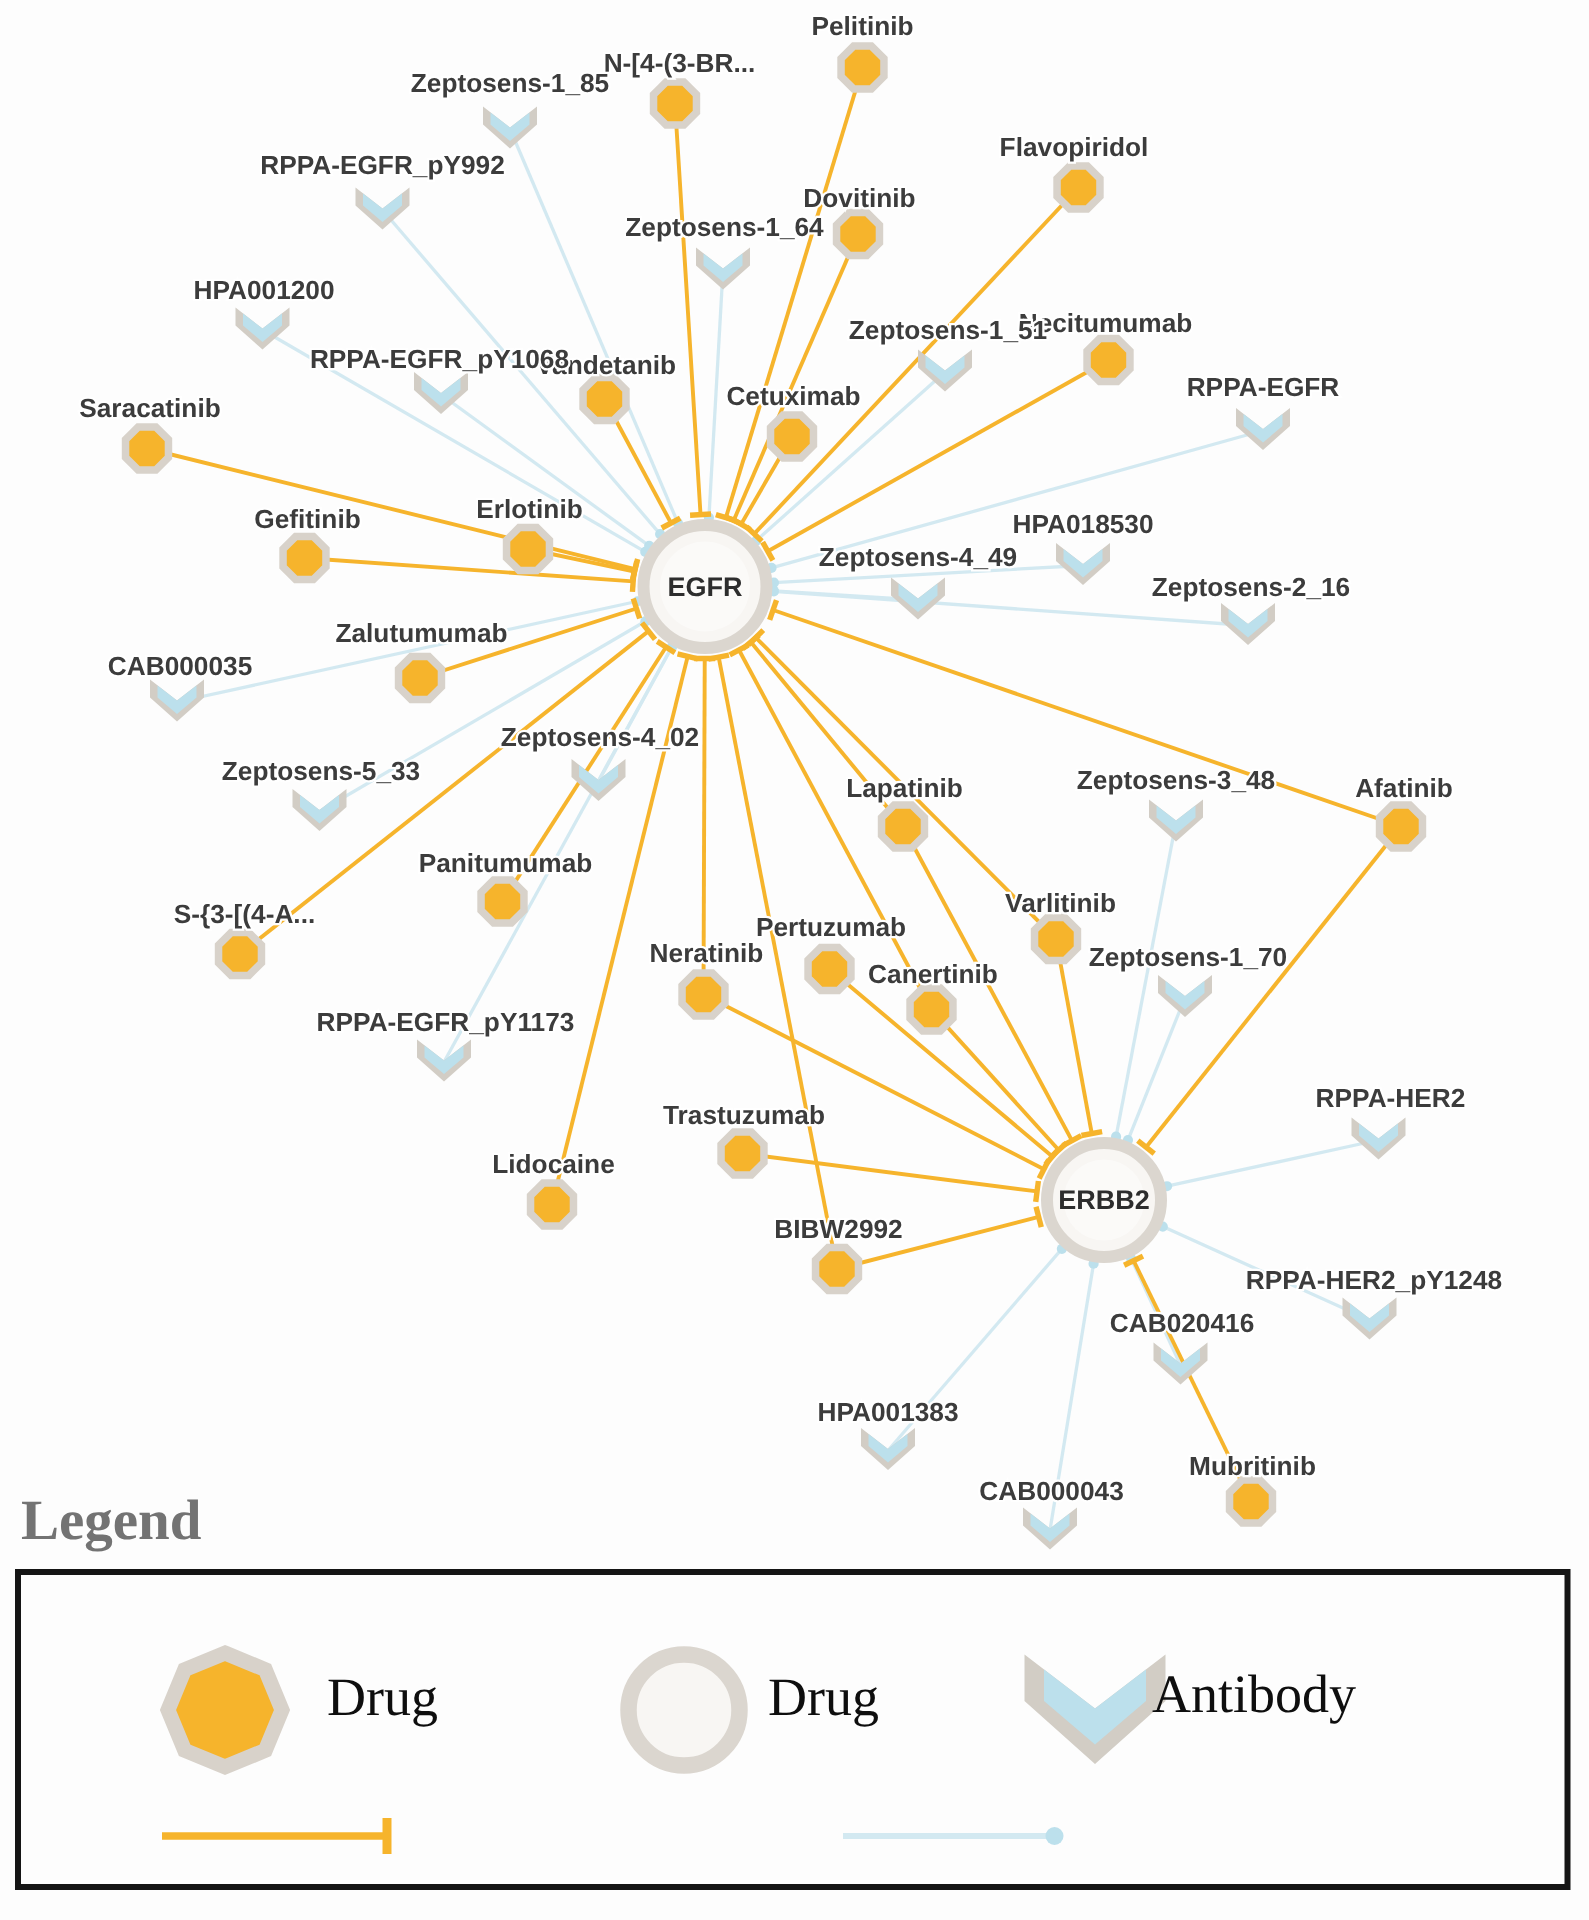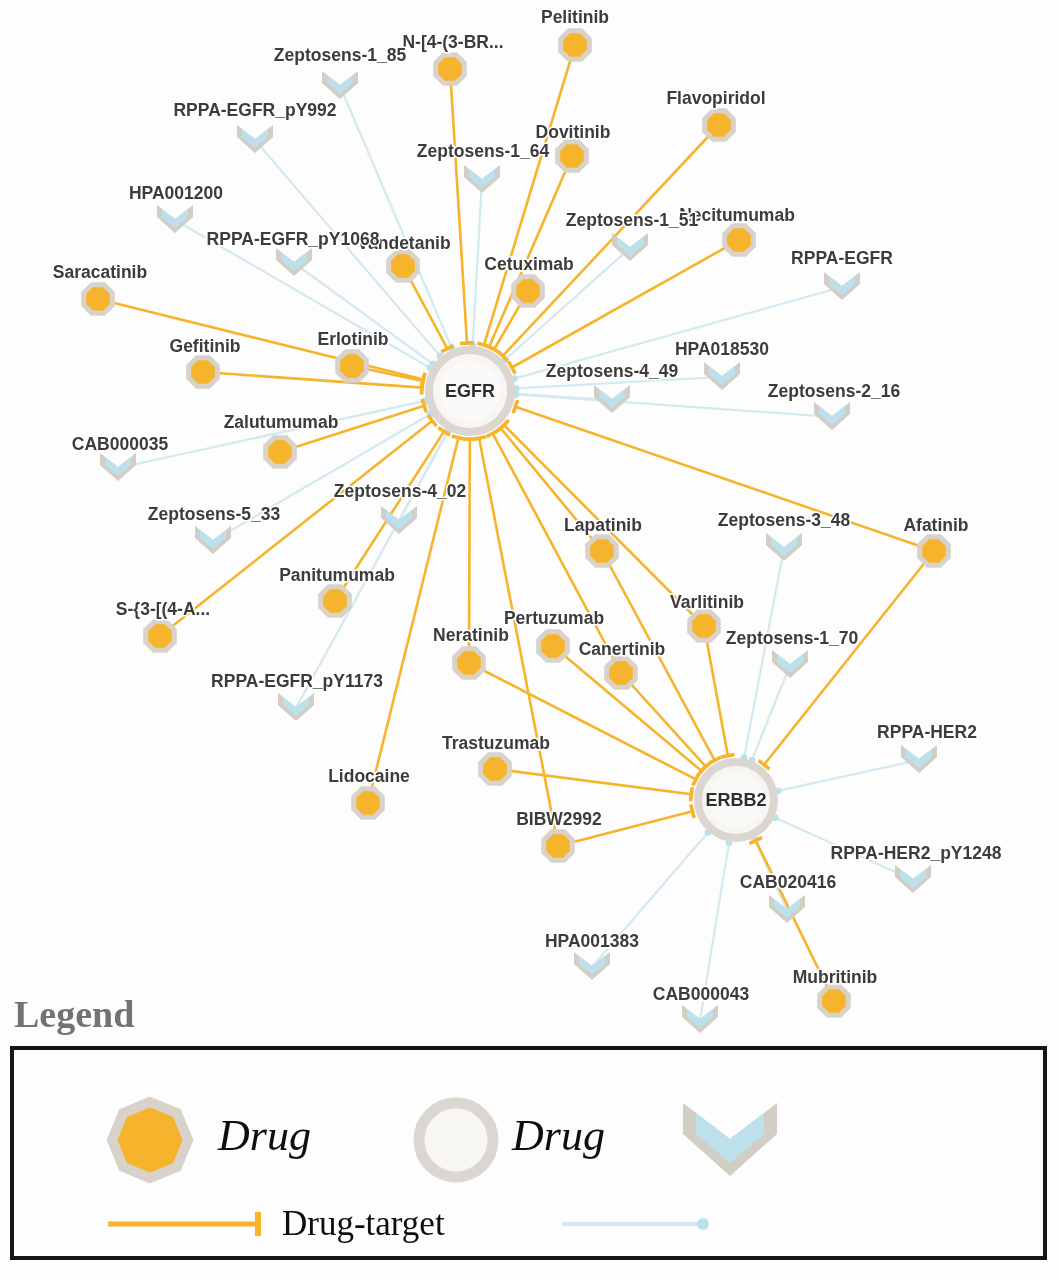--- a/index.html
+++ b/index.html
@@ -30,21 +30,21 @@
     border:4px solid #151515;
     background:#FDFDFD;
   }
   .licon{position:absolute;}
   .ltext{
     position:absolute;
     font-family:"Liberation Serif","DejaVu Serif",serif;
     color:#0e0e0e;
     white-space:nowrap;
   }
-  .ltext.big{font-size:44px;font-style:italic;}
+  .ltext.big{font-size:36px;}
   .ltext.med{font-size:35px;}
 </style>
 </head>
 <body>
 
 <div class="page">
 
   <svg id="net" width="1059" height="1040" viewBox="0 0 1059 1040">
       <g>
         <line x1="340" y1="86" x2="451.96347172934264" y2="348.6835298265347" stroke="#D3E9F1" stroke-width="2.2"></line>
@@ -328,25 +328,25 @@
 
   <svg class="licon" style="left:408px;top:1092px;" width="96" height="96" viewBox="0 0 96 96">
     <circle cx="48" cy="48" r="37" fill="#F8F6F3" stroke="#DBD6CF" stroke-width="11"></circle>
   </svg>
   <span class="ltext big" style="left:512px;top:1110px;">Drug</span>
 
   <svg class="licon" style="left:678px;top:1098px;" width="104" height="84" viewBox="-52 -44 104 84">
     <polygon points="-47,-39 0,-3 47,-39 47,-8 0,34 -47,-8" fill="#D2CDC5"></polygon>
     <polygon points="-34,-29 0,-3 34,-29 34,-8 0,21 -34,-8" fill="#BCE0EC"></polygon>
   </svg>
+  <span class="ltext big" style="left:768px;top:1108px;">Antibody</span>
 
   <svg class="licon" style="left:104px;top:1206px;" width="170" height="36" viewBox="0 0 170 36">
     <line x1="4" y1="18" x2="152" y2="18" stroke="#F6B42C" stroke-width="5"></line>
     <line x1="154" y1="6" x2="154" y2="30" stroke="#F6B42C" stroke-width="6"></line>
   </svg>
-  <span class="ltext med" style="left:282px;top:1204px;">Drug-target</span>
 
   <svg class="licon" style="left:558px;top:1206px;" width="160" height="36" viewBox="0 0 160 36">
     <line x1="4" y1="18" x2="140" y2="18" stroke="#D3E9F1" stroke-width="4"></line>
     <circle cx="145" cy="18" r="6" fill="#BCE0EC"></circle>
   </svg>
 
 </div>
 
 </body></html>

